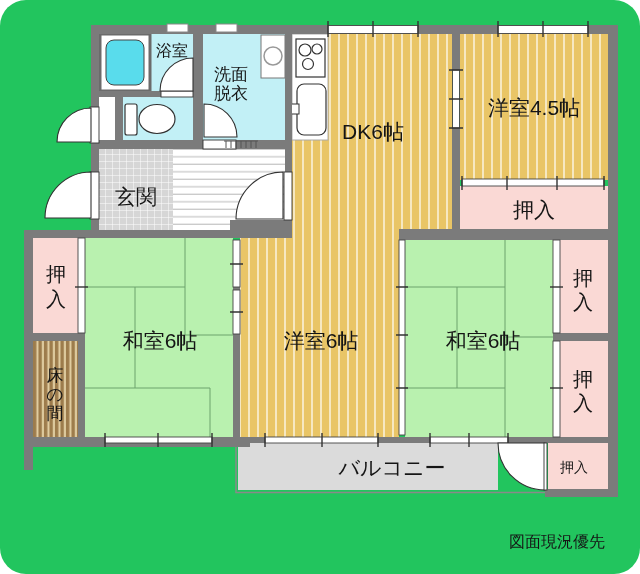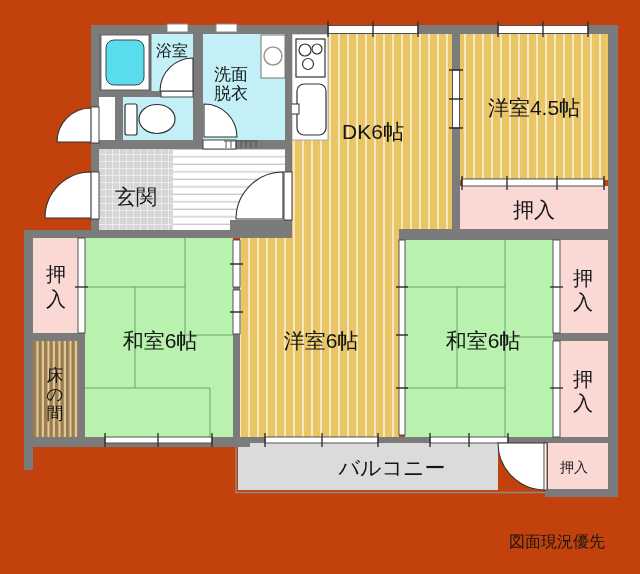--- a/index.html
+++ b/index.html
@@ -1,22 +1,22 @@
 <!DOCTYPE html>
 <html style="--wall: #7b7b7b; --flooring: #e9c566; --tatami: #b9f1af; --closet: #fad9d5; --wet: #c2f0f6; --bathtub: #59dcec; --tokonoma: #9d7c4c; --balcony: #dbdbdb; --tile: #d6d6d6;"><head>
 <meta charset="utf-8">
 <style>
   :root{
     --wall:#7b7b7b; --flooring:#e9c566; --tatami:#b9f1af; --closet:#fad9d5;
     --wet:#c2f0f6; --bathtub:#59dcec; --tokonoma:#9d7c4c; --balcony:#dbdbdb;
     --tile:#d6d6d6; --ink:#151515;
   }
   html,body{margin:0;padding:0;background:#fff;}
-  #plan-wrap{position:relative;width:640px;height:574px;background:#c2410c;overflow:hidden;
-    font-family:"Liberation Sans","DejaVu Sans",sans-serif;}
+  #plan-wrap{position:relative;width:640px;height:574px;background:#22c55e;overflow:hidden;
+    font-family:"Liberation Sans","DejaVu Sans",sans-serif;border-radius:26px;}
   svg{display:block;}
   svg text{font-family:"Liberation Sans","DejaVu Sans",sans-serif;fill:var(--ink);}
   .wall{fill:var(--wall);}
   .lbl{text-anchor:middle;}
   .winbar{fill:#fff;stroke:#444;stroke-width:0.9;}
   .tick{stroke:#333;stroke-width:1.4;}
   .doorarc{fill:#fff;stroke:#333;stroke-width:1.1;}
   .panel{fill:#fff;stroke:#333;stroke-width:0.9;}
   .fixture{fill:#fff;stroke:#333;stroke-width:1.2;}
   .tatline{stroke:#6ca36c;stroke-width:1;}

